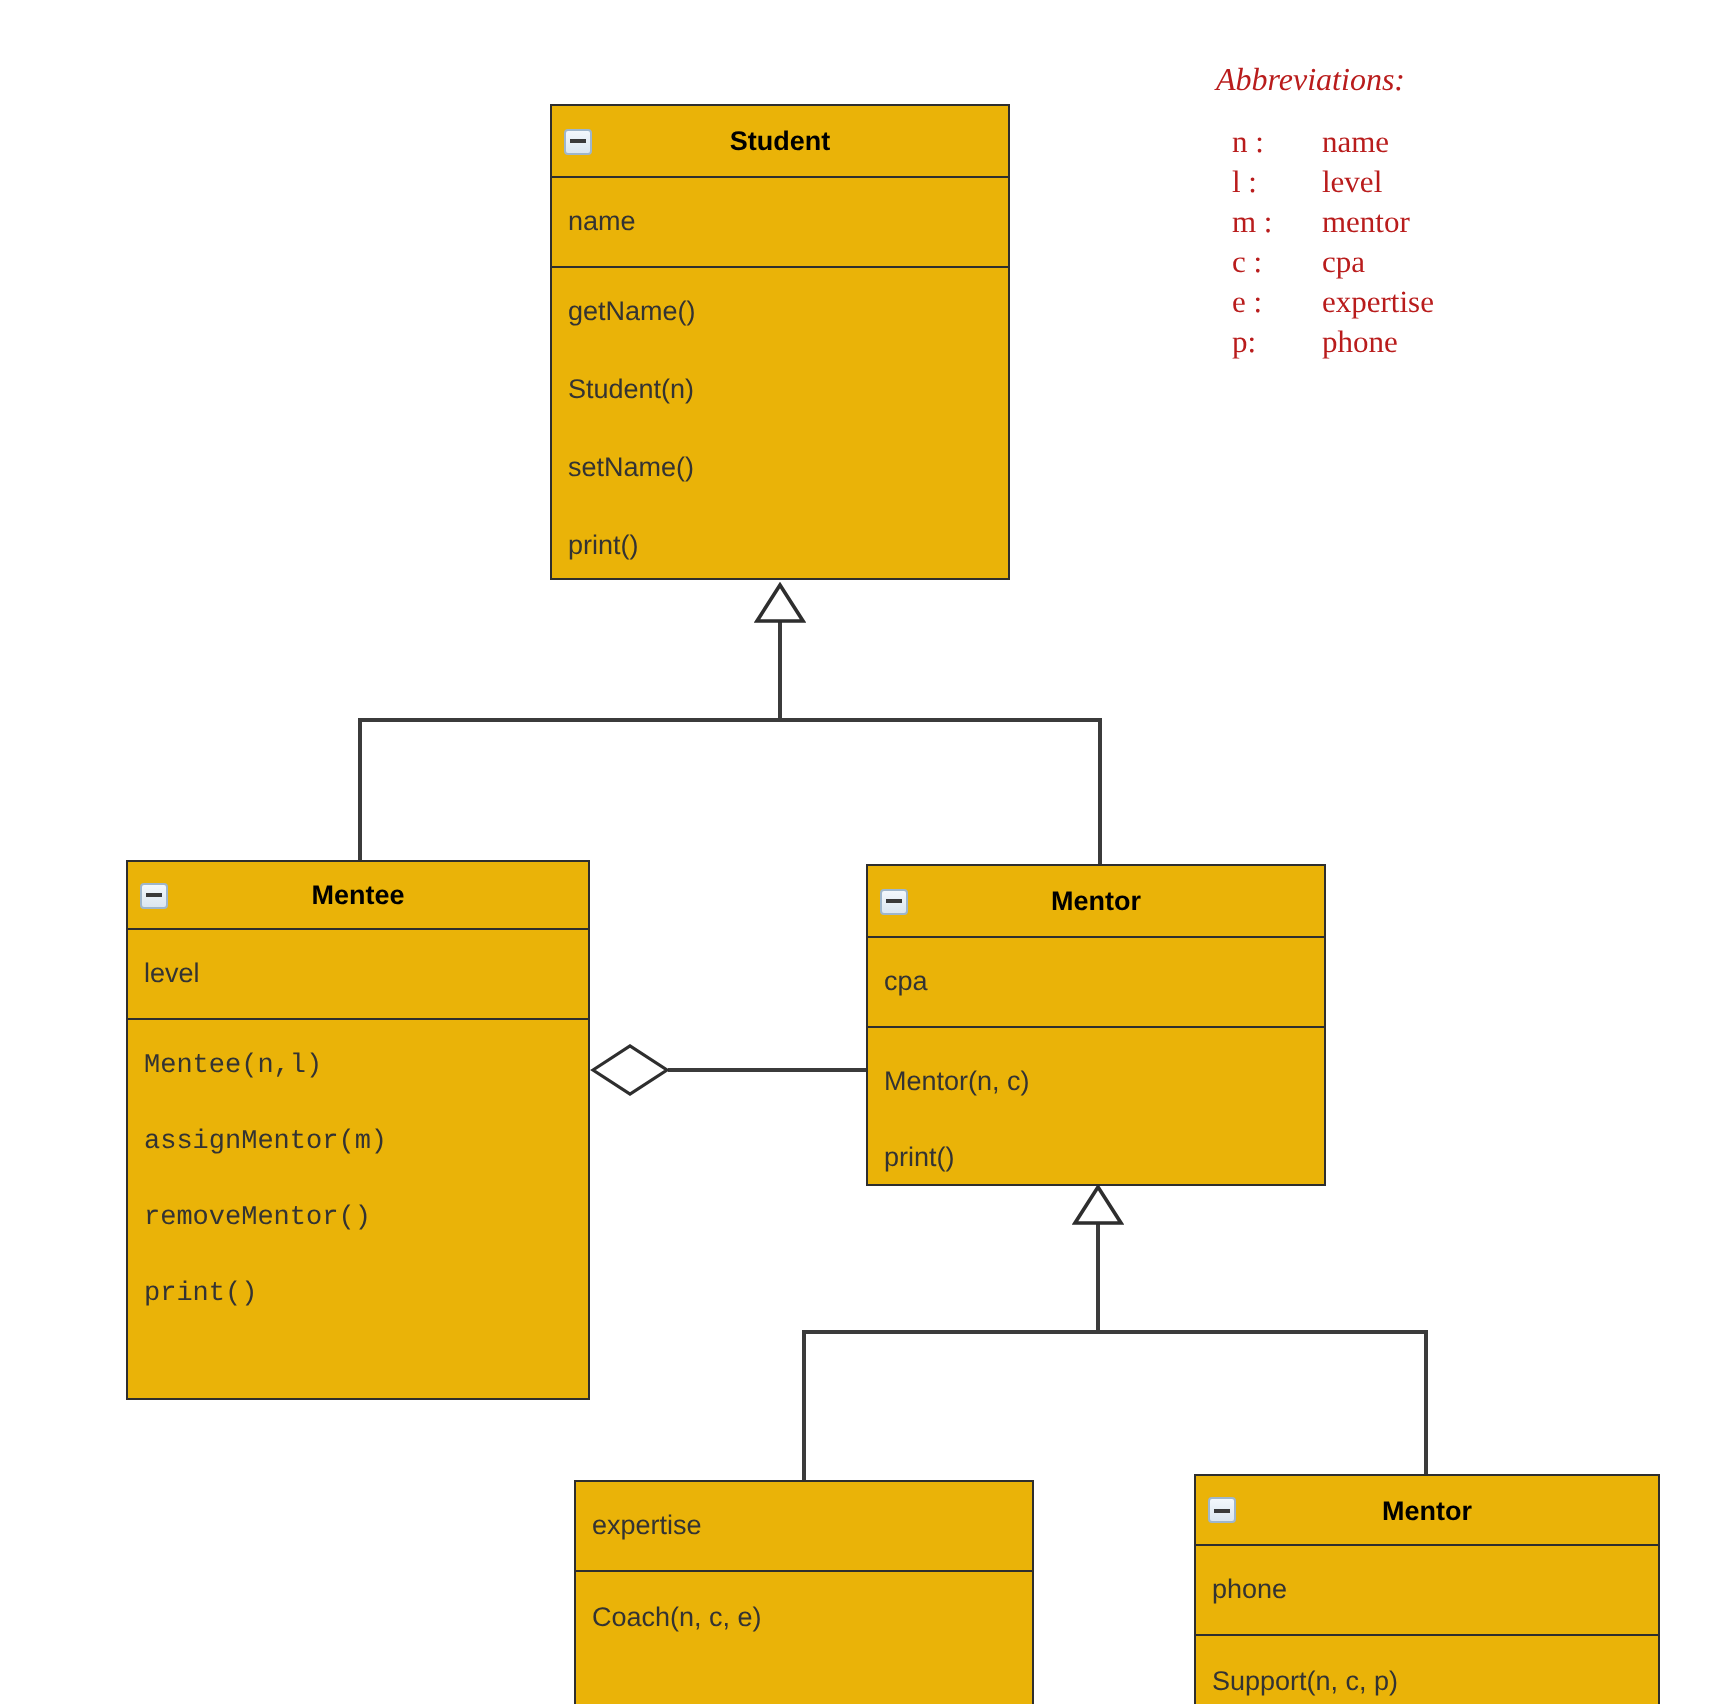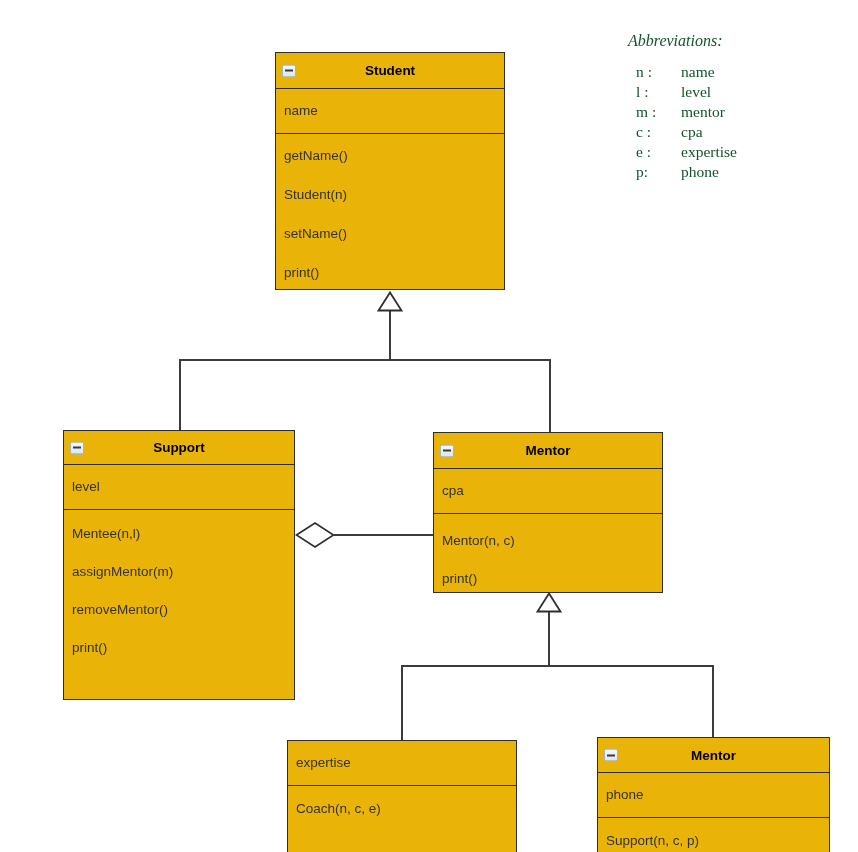--- a/index.html
+++ b/index.html
@@ -85,21 +85,21 @@
     white-space: nowrap;
   }
 
   
   #box-student { left: 275px; top: 52px;  width: 230px; height: 238px; }
   #box-student .uml-header { height: 36px; }
   #box-student .uml-method { height: 39px; line-height: 39px; }
   #box-student .uml-methods { padding-top: 2px; }
 
   #box-mentee  { left: 63px;  top: 430px; width: 232px; height: 270px; }
-  #box-mentee .uml-methods { padding-top: 5px; }
+  #box-mentee .uml-methods { padding-top: 5px; font-family: Liberation Mono, monospace; }
 
   #box-mentor  { left: 433px; top: 432px; width: 230px; height: 161px; }
   #box-mentor .uml-header { height: 36px; }
   #box-mentor .uml-methods { padding-top: 8px; }
 
   #box-coach   { left: 287px; top: 740px; width: 230px; height: 140px; }
   #box-coach .uml-header { height: 35px; }
   #box-coach .uml-methods { padding-top: 3px; }
   #box-coach .uml-method { height: 40px; line-height: 40px; }
 
@@ -117,25 +117,25 @@
   .edge.h { height: 1.5px; }
   .edge.v { width: 1.5px; }
   .marker {
     position: absolute;
     z-index: 3;
   }
 
   
   .legend {
     position: absolute;
-    left: 628px;
+    left: 608px;
     top: 32px;
     width: 215px;
     font-family: "Liberation Serif", "DejaVu Serif", serif;
-    color: #14532d;
+    color: #b91c1c;
     z-index: 2;
   }
   .legend-title {
     font-style: italic;
     font-size: 16px;
     font-weight: bold;
     font-weight: normal;
   }
   .legend-entries {
     margin-top: 12px;
@@ -169,21 +169,21 @@
       <div class="uml-method">setName()</div>
       <div class="uml-method">print()</div>
     </div>
   </div>
 
   <div class="uml-class" id="box-mentee">
     <div class="uml-header">
       <span class="collapse-btn">
           <span class="minus-bar"></span>
         </span>
-      <span class="uml-title">Support</span>
+      <span class="uml-title">Mentee</span>
     </div>
     <div class="uml-attrs">
       <div class="uml-attr">level</div>
     </div>
     <div class="uml-methods">
       <div class="uml-method">Mentee(n,l)</div>
       <div class="uml-method">assignMentor(m)</div>
       <div class="uml-method">removeMentor()</div>
       <div class="uml-method">print()</div>
     </div>

